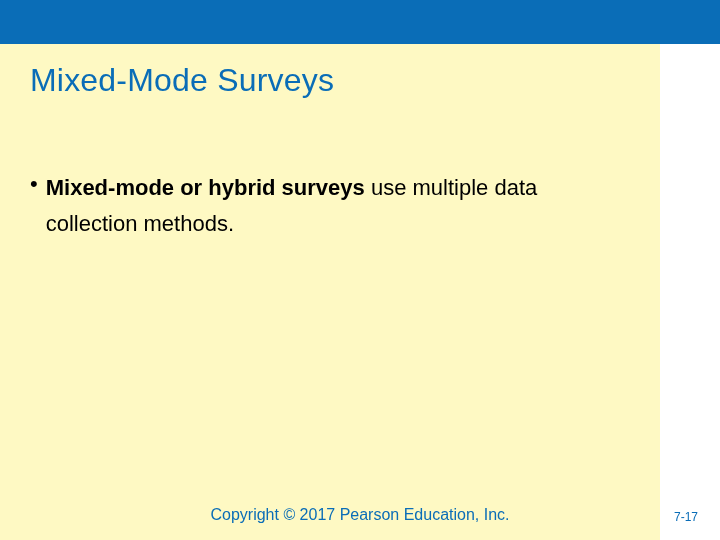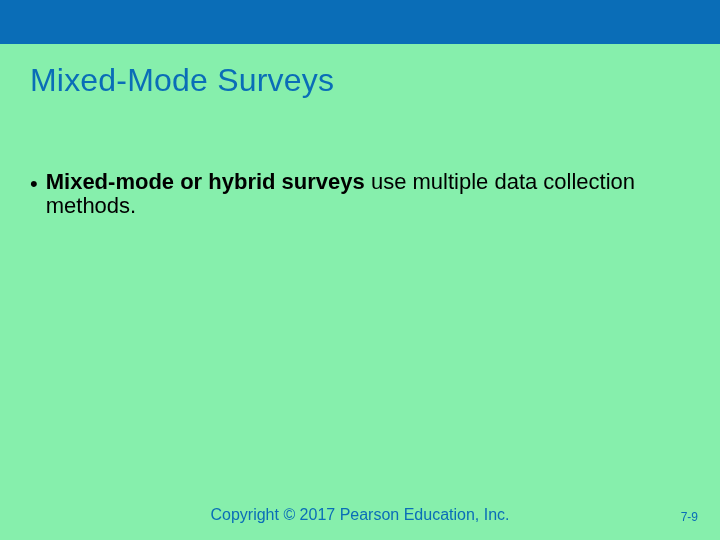--- a/index.html
+++ b/index.html
@@ -1,23 +1,23 @@
 <!DOCTYPE html>
 <html><head>
 <meta charset="utf-8">
 <style>
   * { margin: 0; padding: 0; box-sizing: border-box; }
   html, body { width: 720px; height: 540px; font-family: Arial, Helvetica, sans-serif; background: #fff; overflow: hidden; }
-  .slide { position: relative; width: 720px; height: 540px; background: #86efac; }
+  .slide { position: relative; width: 660px; height: 540px; background: #fef9c3; }
   .top-bar { position: absolute; top: 0; left: 0; width: 720px; height: 44px; background: #0a6db7; }
   .title { position: absolute; top: 62px; left: 30px; font-size: 32px; color: #0a6db7; font-weight: 400; letter-spacing: 0.2px; }
   .body { position: absolute; top: 170px; left: 30px; right: 40px; }
   .bullet-row { display: flex; align-items: flex-start; }
   .bullet-dot { font-size: 22px; line-height: 28px; color: #000; margin-right: 8px; margin-top: 0px; }
-  .bullet-text { font-size: 22px; line-height: 24px; color: #000; }
+  .bullet-text { font-size: 22px; line-height: 36px; color: #000; }
   .bullet-text .bold { font-weight: 700; }
   .footer { position: absolute; bottom: 16px; left: 0; width: 720px; }
   .copyright { position: absolute; left: 0; width: 720px; text-align: center; font-size: 16px; color: #0a6db7; bottom: 0; }
   .pagenum { position: absolute; right: 22px; bottom: 0; font-size: 12px; color: #0a6db7; }
 </style>
 </head>
 <body>
 
 <div class="slide">
   <div class="top-bar"></div>
@@ -25,15 +25,15 @@
   <div class="body">
     <div class="bullet-row">
       <span class="bullet-dot">•</span>
       <span class="bullet-text">
         <span class="bold">Mixed-mode or hybrid surveys</span><span> use multiple data collection methods.</span>
       </span>
     </div>
   </div>
   <div class="footer">
     <div class="copyright">Copyright © 2017 Pearson Education, Inc.</div>
-    <div class="pagenum">7-9</div>
+    <div class="pagenum">7-17</div>
   </div>
 </div>
 
 </body></html>

